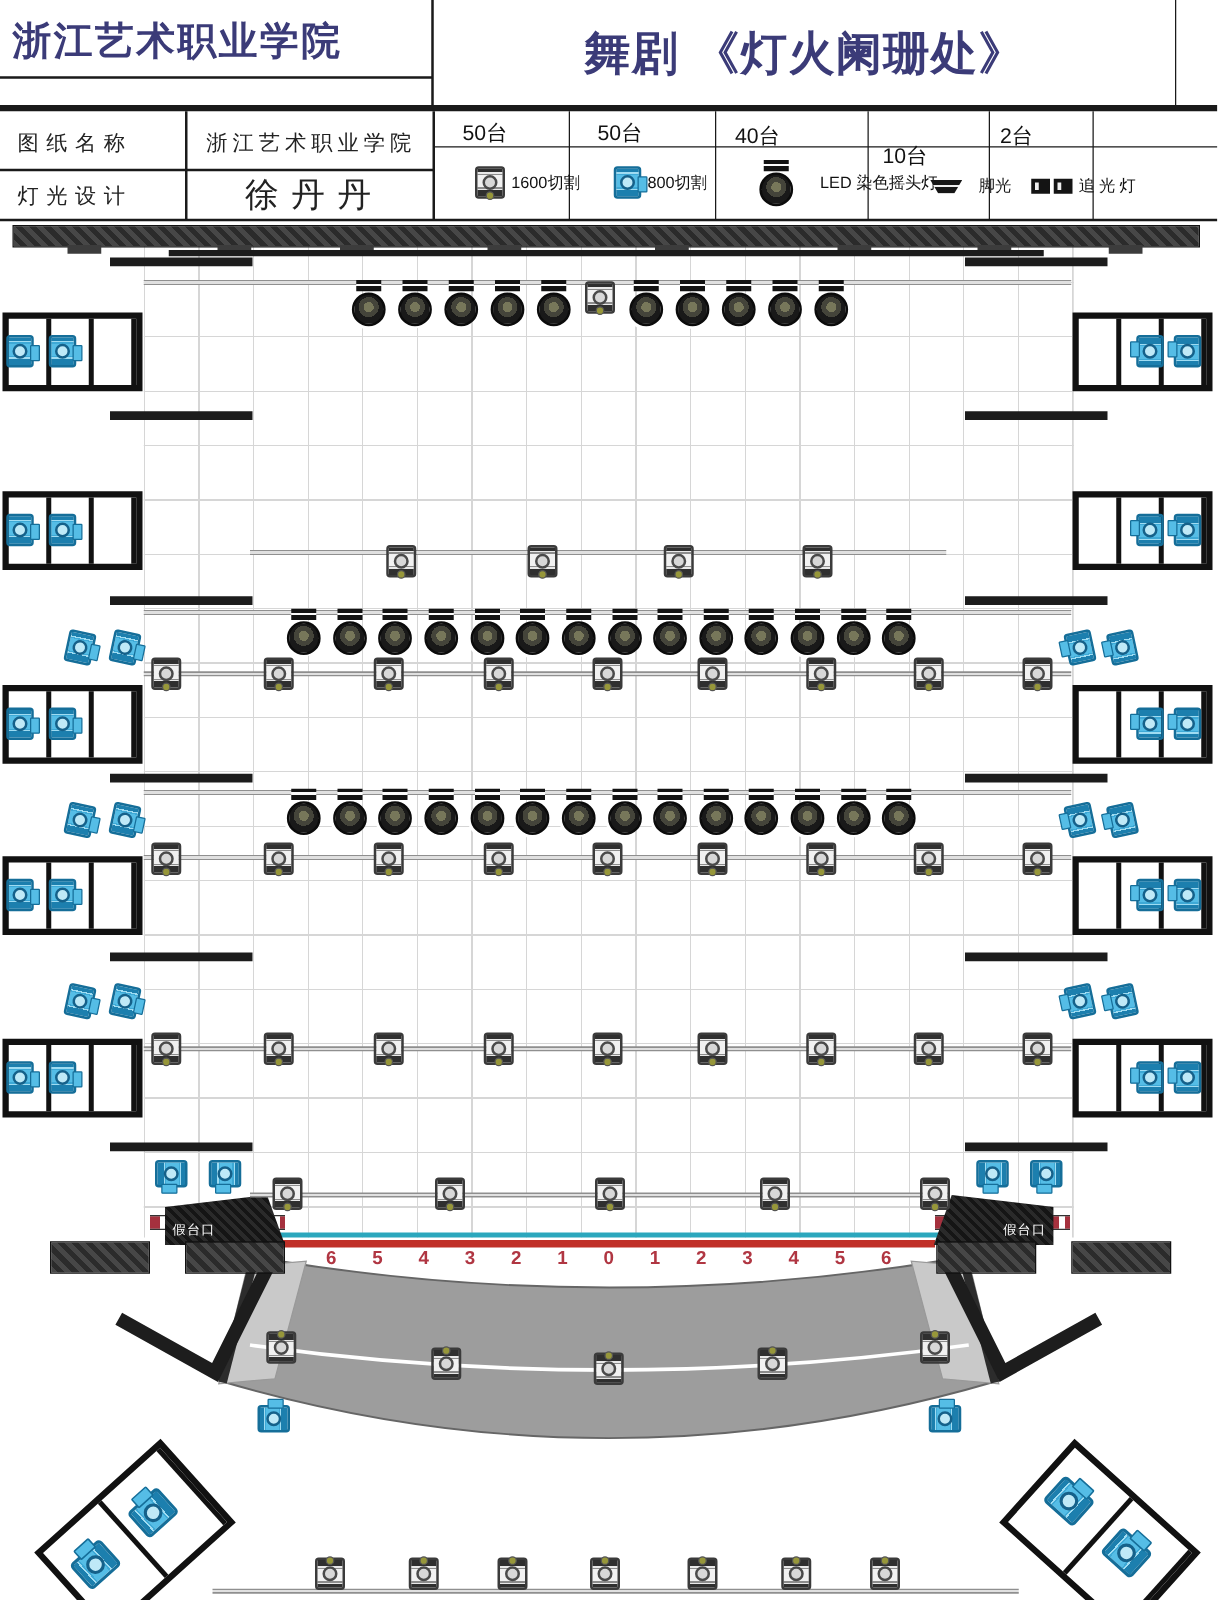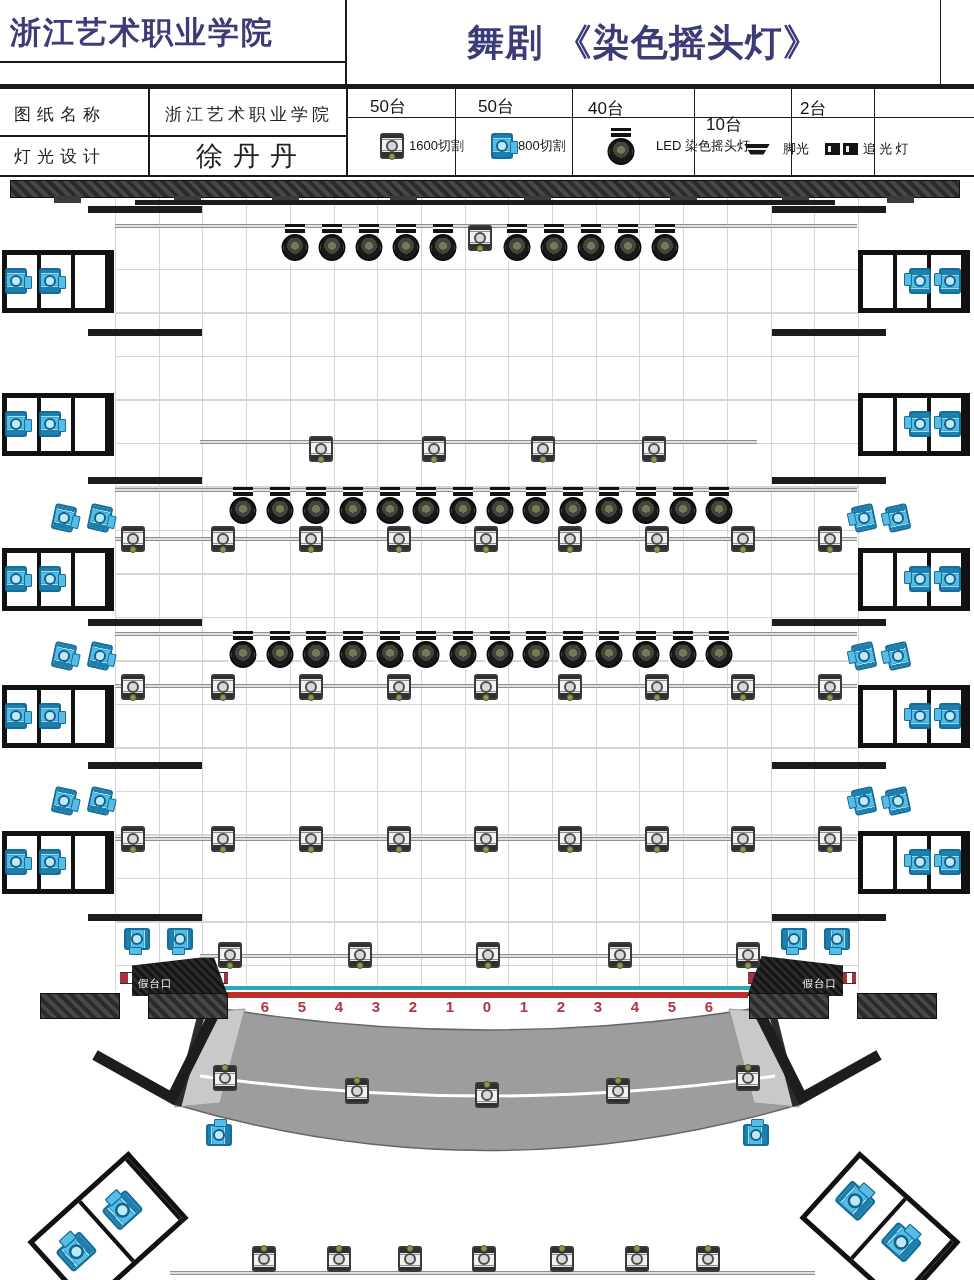--- a/index.html
+++ b/index.html
@@ -71,21 +71,21 @@
   .blk{position:absolute;width:78px;height:24px;border:1px solid #111;}
   #numbers span{position:absolute;width:18px;text-align:center;font-size:15px;font-weight:bold;color:#b03642;}
   #apronSvg{position:absolute;left:0;top:1000px;}
 </style>
 </head>
 <body>
 <div id="root">
 
 <div>
   <div id="org">浙江艺术职业学院</div>
-  <div id="title">舞剧 《染色摇头灯》</div>
+  <div id="title">舞剧 《灯火阑珊处》</div>
   <div class="hline" style="left:0;top:61px;width:346px;height:2px;"></div>
   <div class="vline" style="left:345px;top:0;width:2px;height:86px;"></div>
   <div class="vline" style="left:940px;top:0;width:1px;height:86px;"></div>
   <div class="hline" style="left:0;top:84px;width:974px;height:5px;"></div>
 </div>
 
 <div>
   <div class="cellLabel" style="left:14px;top:103px;">图纸名称</div>
   <div class="cellVal" style="left:165px;top:103px;letter-spacing:4px;">浙江艺术职业学院</div>
   <div class="cellLabel" style="left:14px;top:145px;">灯光设计</div>

